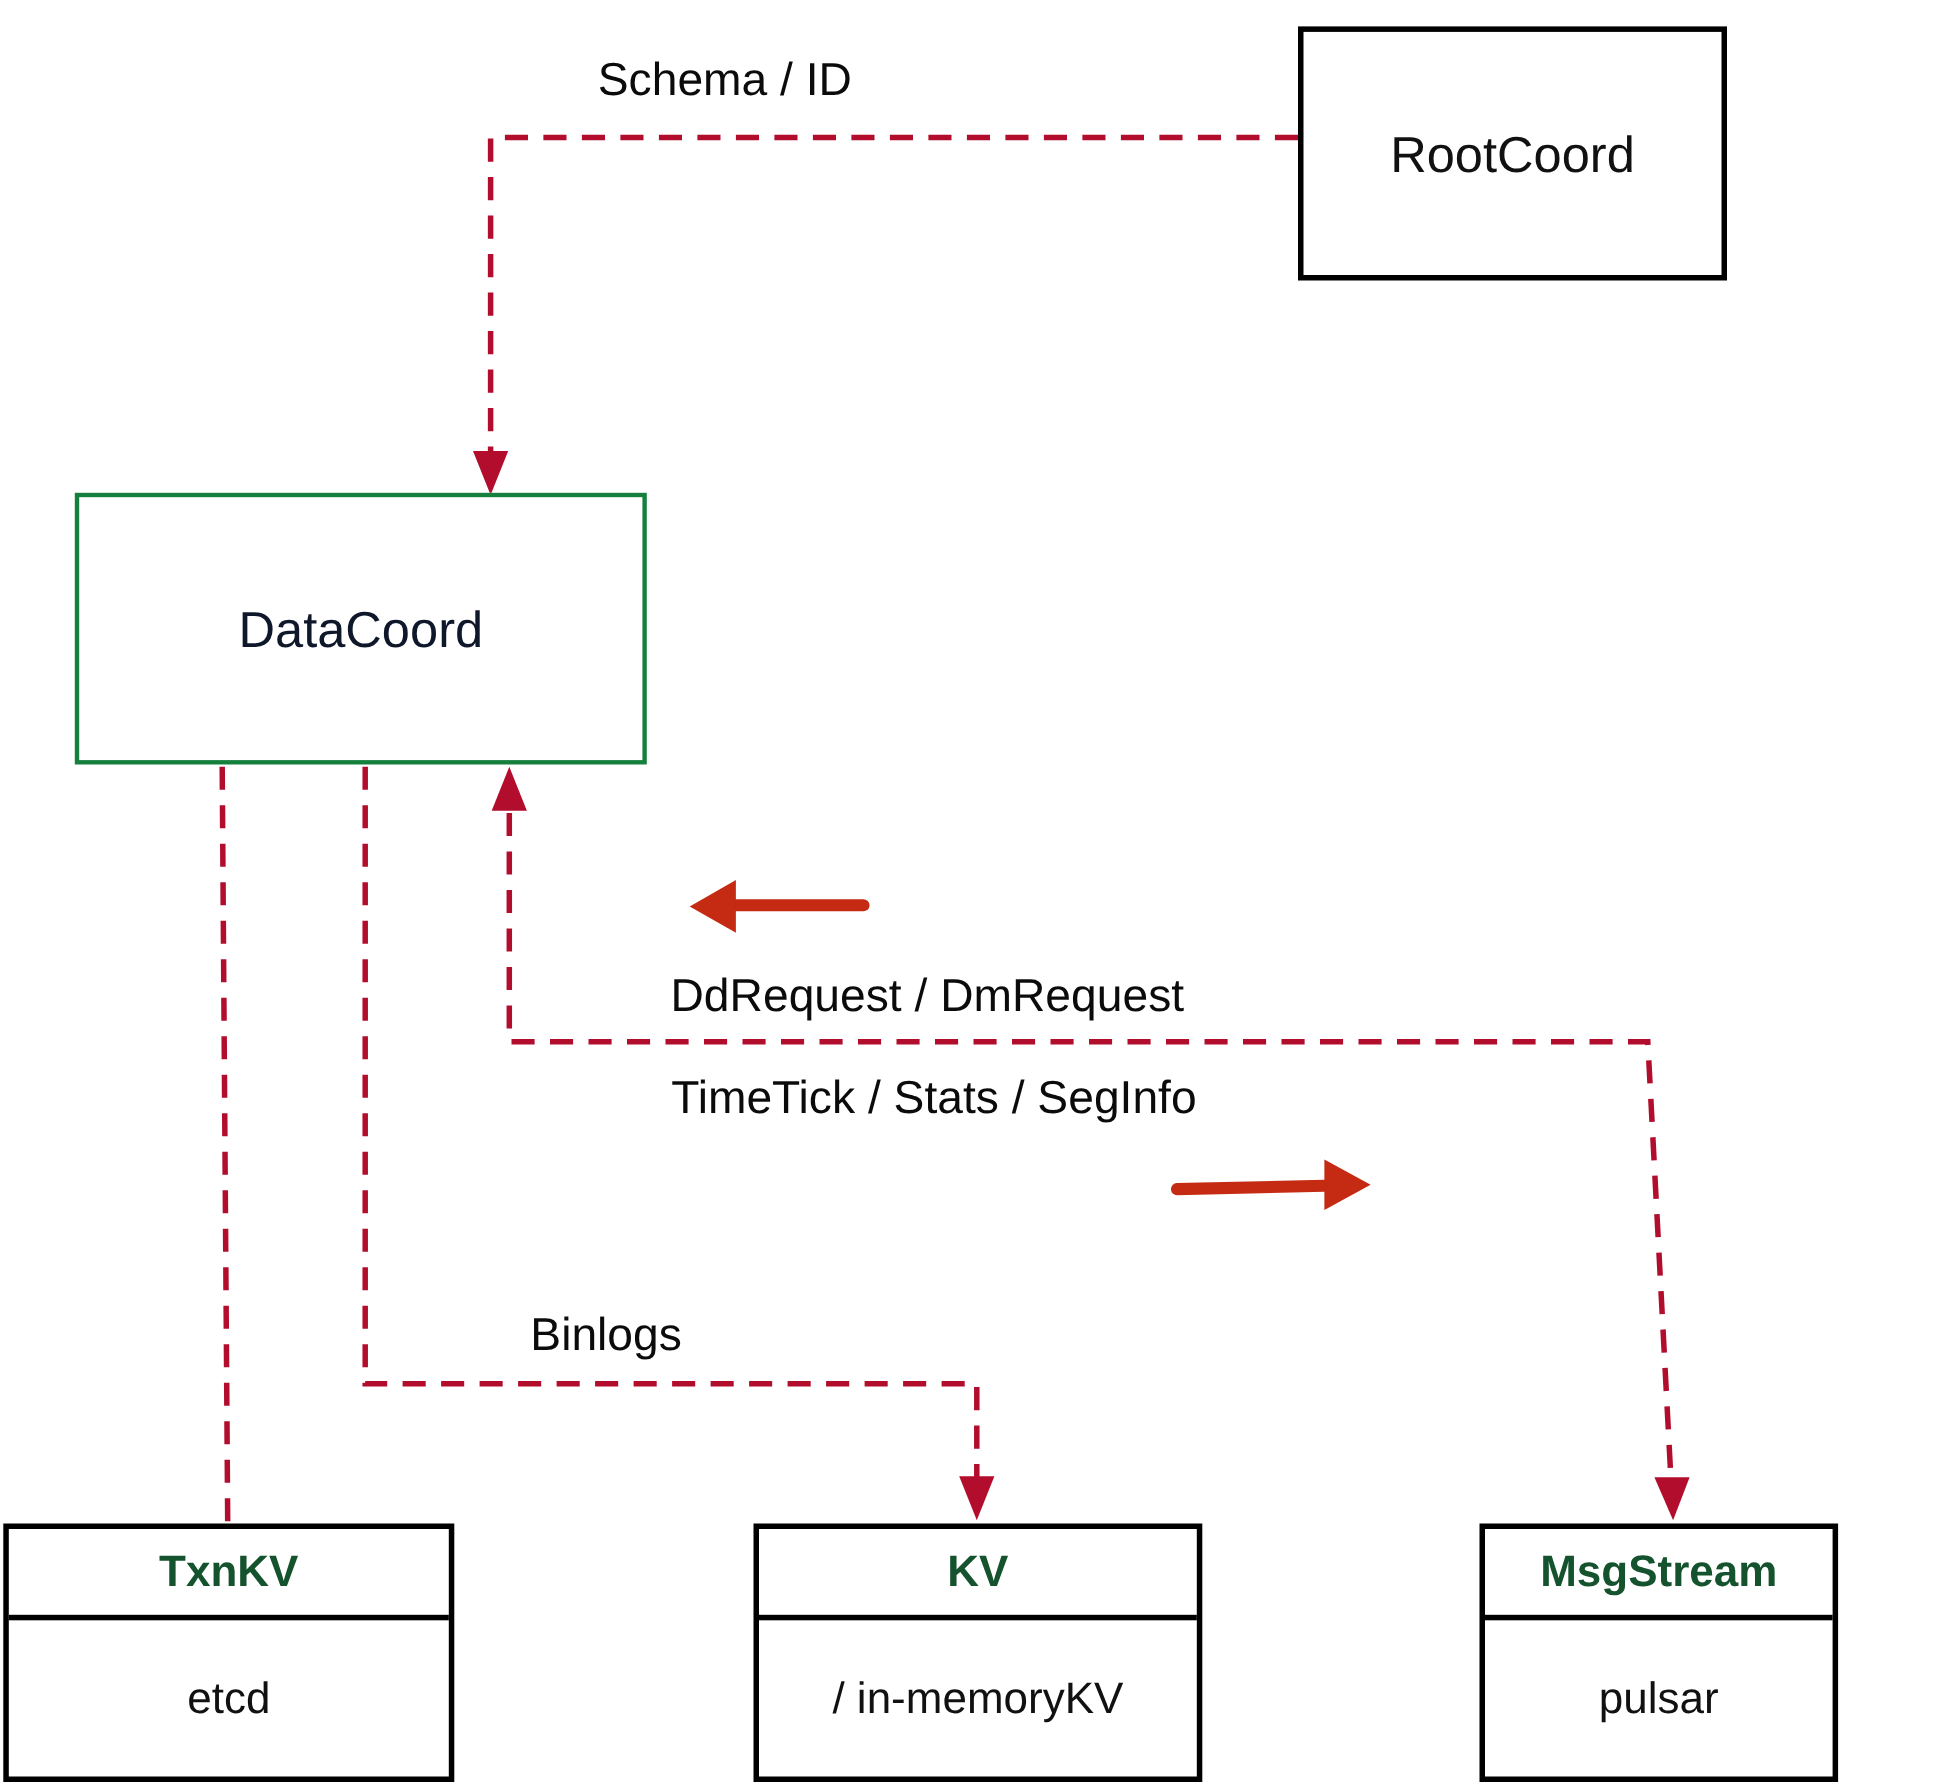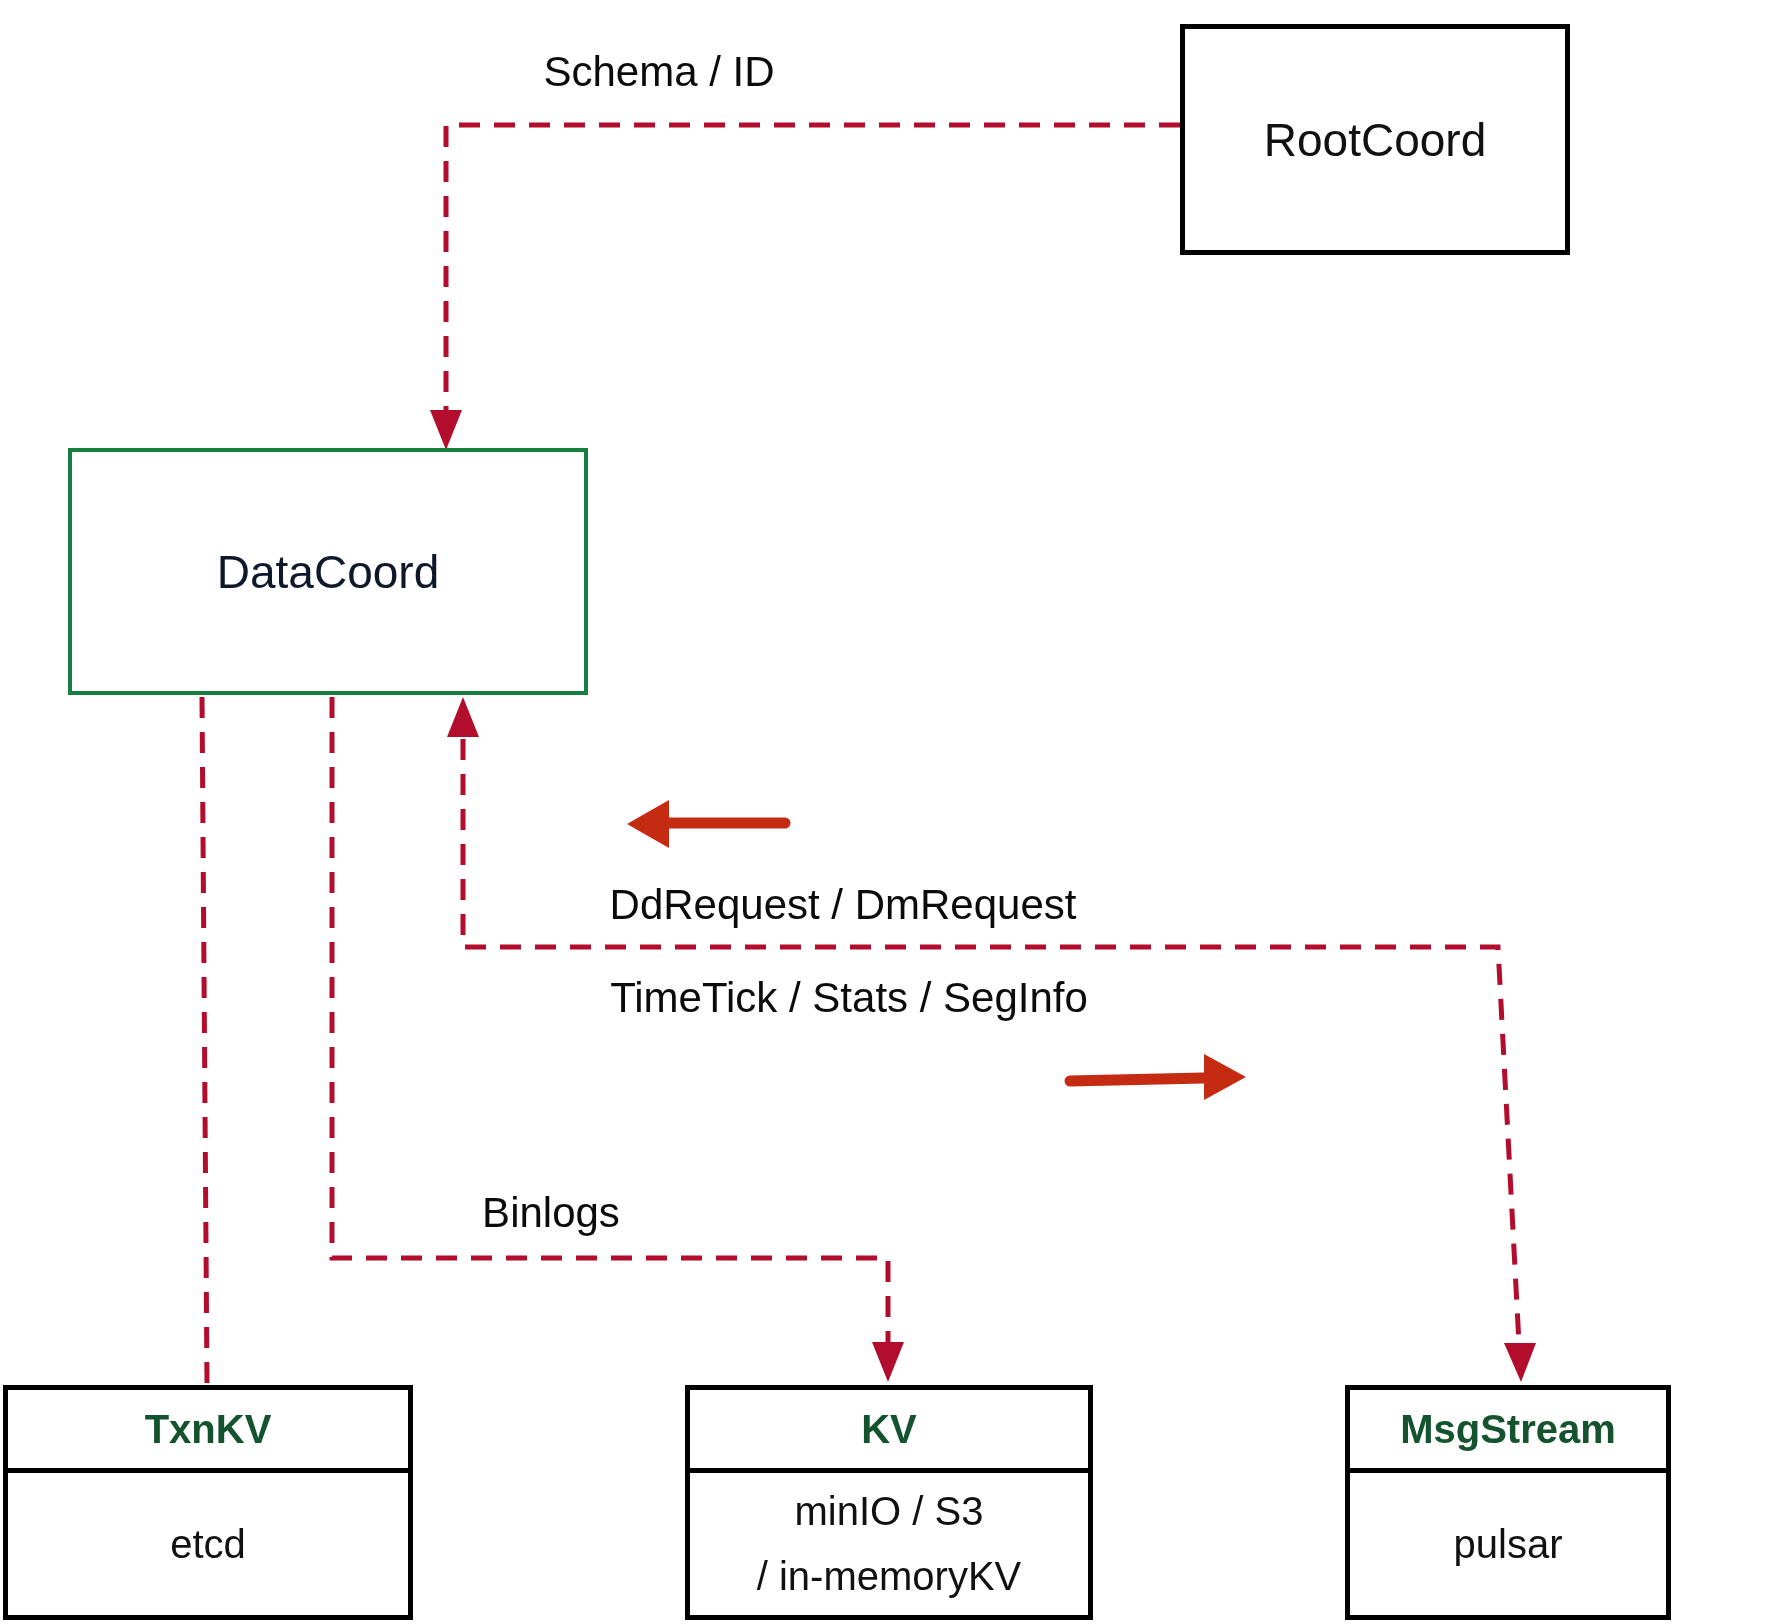--- a/index.html
+++ b/index.html
@@ -108,21 +108,20 @@
     <div class="store-body">
       <span>etcd</span>
     </div>
   </div>
 
   <div class="store store-kv">
     <div class="store-header">
       <span>KV</span>
     </div>
     <div class="store-body">
-      <span>minIO / S3</span>
       <span>/ in-memoryKV</span>
     </div>
   </div>
 
   <div class="store store-msg">
     <div class="store-header">
       <span>MsgStream</span>
     </div>
     <div class="store-body">
       <span>pulsar</span>

